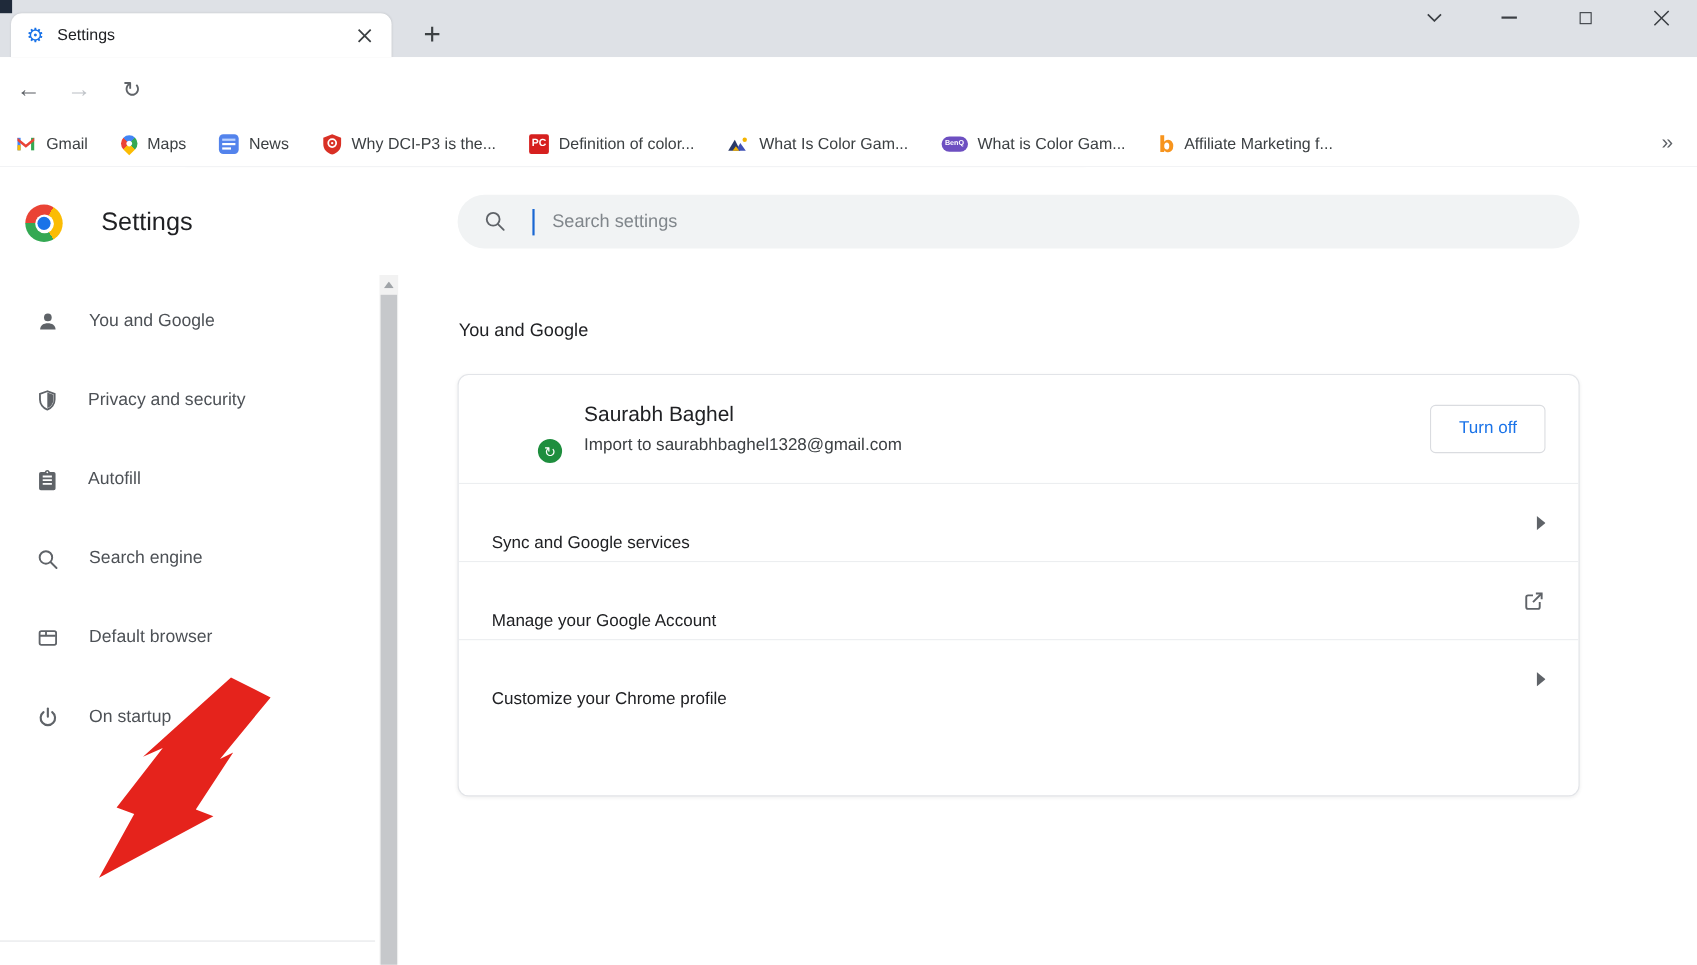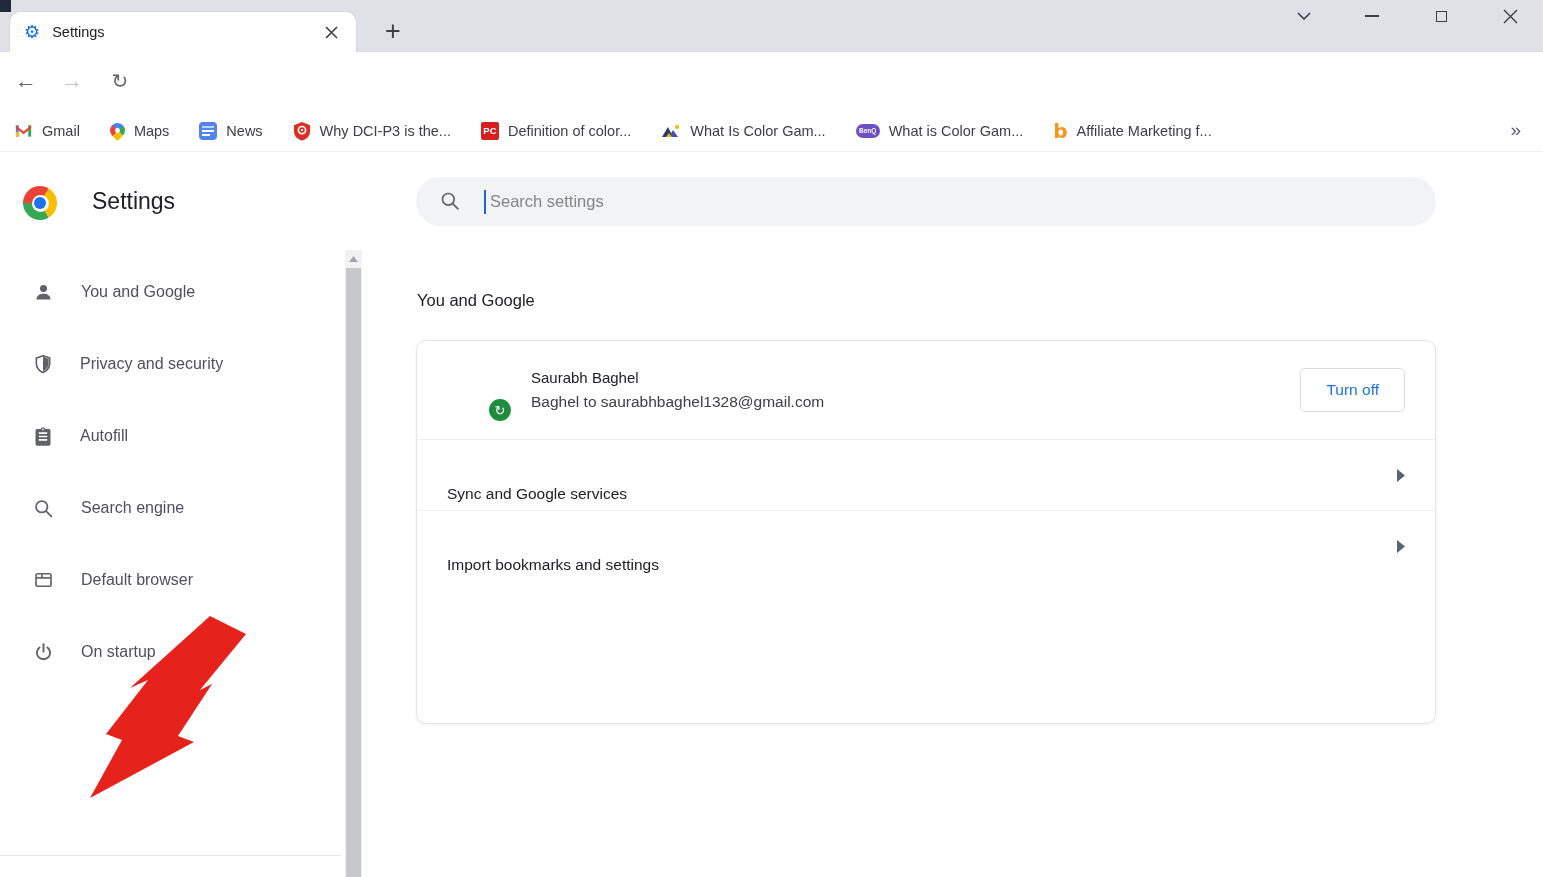--- a/index.html
+++ b/index.html
@@ -107,37 +107,37 @@
   .sb-thumb { position:absolute; left:1px; top:18px; width:15px; height:609px; background:#c6c8cb; }
 
   
   #red-arrow { position:absolute; left:60px; top:456px; z-index:6; pointer-events:none; }
 
   
   .searchbar { position:absolute; left:416px; top:25px; width:1020px; height:49px;
     background:#f1f3f4; border-radius:25px; }
   .searchbar svg { position:absolute; left:24px; top:14px; }
   .searchbar .caret { position:absolute; left:68px; top:13px; width:2px; height:24px; background:#1967d2; }
-  .searchbar input { position:absolute; left:0; top:0; width:100%; height:100%; border:none;
+  .searchbar input { position:absolute; left:12px; top:0; width:100%; height:100%; border:none;
     background:transparent; outline:none; padding-left:74px; font-size:16.5px; color:#202124;
     font-family:"Liberation Sans", sans-serif; }
   .searchbar input::placeholder { color:#80868b; opacity:1; }
 
   .section-title { position:absolute; left:417px; top:139px; font-size:16.5px; color:#202124; }
 
   .card { position:absolute; left:416px; top:188px; width:1020px; height:384px; background:#fff;
     border:1px solid #e2e4e8; border-radius:10px; box-shadow:0 1px 3px rgba(60,64,67,.08); overflow:hidden; }
   .profile-row { height:98px; display:flex; align-items:center; padding:0 30px; }
   .avatar-lg { width:62px; height:62px; position:relative; flex:0 0 auto; }
   .avatar-lg .avatar { width:62px; height:62px; }
   .sync-badge { position:absolute; right:-4px; bottom:-2px; width:26px; height:26px; border-radius:50%;
     background:#1e8e3e; border:2.5px solid #fff; color:#fff; font-size:13px;
     display:flex; align-items:center; justify-content:center; }
   .profile-info { margin-left:22px; }
-  .profile-name { font-size:15px; color:#202124; margin-bottom:7px; }
+  .profile-name { font-size:19px; color:#202124; margin-bottom:7px; }
   .profile-status { font-size:15.5px; color:#3c4043; }
   .turnoff-btn { margin-left:auto; height:44px; padding:0 25px; background:#fff;
     border:1px solid #dadce0; border-radius:5px; color:#1a73e8; font-size:15.5px;
     font-family:"Liberation Sans", sans-serif; }
   .link-row { height:71px; border-top:1px solid #eceef0; display:flex; align-items:center; padding:0 30px; }
   .row-label { font-size:15.5px; color:#202124;margin-top:37px; }
   .row-trailing { margin-left:auto; display:flex; align-items:center; }
 </style>
 </head>
 <body>
@@ -401,35 +401,45 @@
   <div class="section-title">You and Google</div>
 
   <div class="card">
     <div class="profile-row">
       <span class="avatar-lg">
         <span class="avatar"></span>
         <span class="sync-badge">↻</span>
       </span>
       <span class="profile-info">
         <div class="profile-name">Saurabh Baghel</div>
-        <div class="profile-status">Baghel to saurabhbaghel1328@gmail.com</div>
+        <div class="profile-status">Import to saurabhbaghel1328@gmail.com</div>
       </span>
       <button class="turnoff-btn">Turn off</button>
     </div>
 
     <div class="link-row">
       <span class="row-label">Sync and Google services</span>
       <span class="row-trailing">
         <svg width="8" height="13" viewBox="0 0 8 13">
             <polygon points="0,0 8,6.5 0,13" fill="#5f6368"></polygon>
           </svg>
       </span>
     </div>
     <div class="link-row">
-      <span class="row-label">Import bookmarks and settings</span>
+      <span class="row-label">Manage your Google Account</span>
+      <span class="row-trailing">
+        <svg width="21" height="21" viewBox="0 0 24 24" fill="none" stroke="#5f6368" stroke-width="2">
+          <path d="M18 13v5a2 2 0 0 1-2 2H6a2 2 0 0 1-2-2V8a2 2 0 0 1 2-2h5"></path>
+          <path d="M14 4h6v6"></path>
+            <path d="M20 4 L11 13"></path>
+        </svg>
+      </span>
+    </div>
+    <div class="link-row">
+      <span class="row-label">Customize your Chrome profile</span>
       <span class="row-trailing">
         <svg width="8" height="13" viewBox="0 0 8 13">
             <polygon points="0,0 8,6.5 0,13" fill="#5f6368"></polygon>
           </svg>
       </span>
     </div>
   </div>
 </div>
 
 </body></html>

